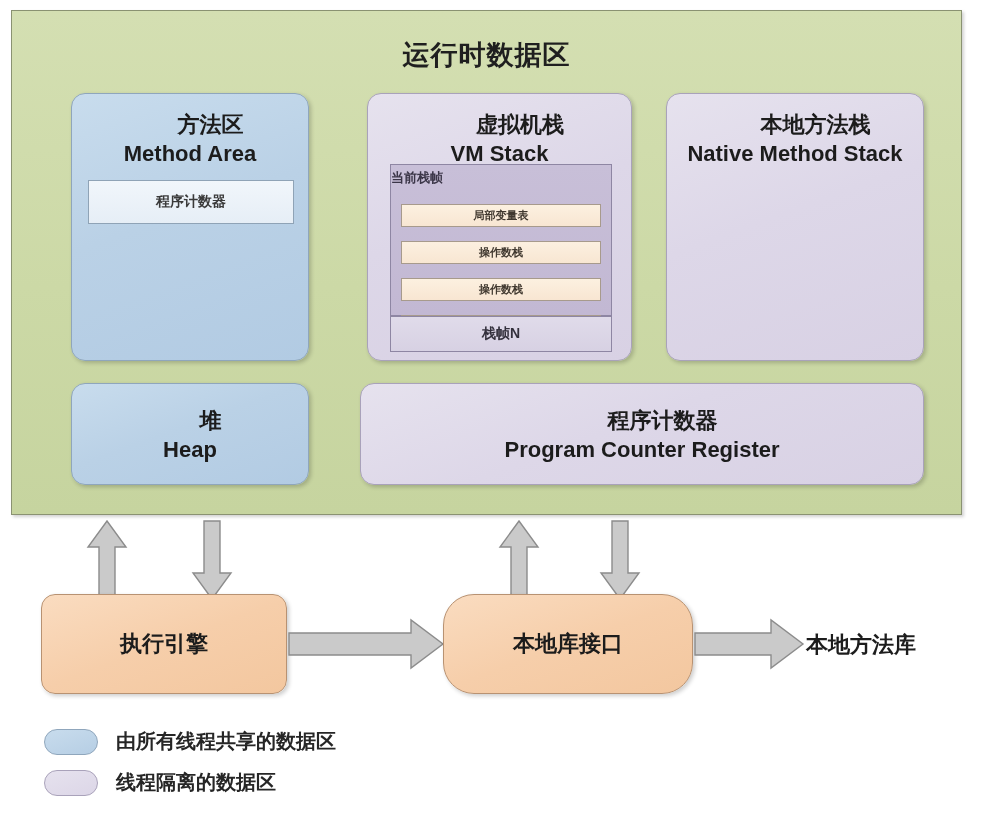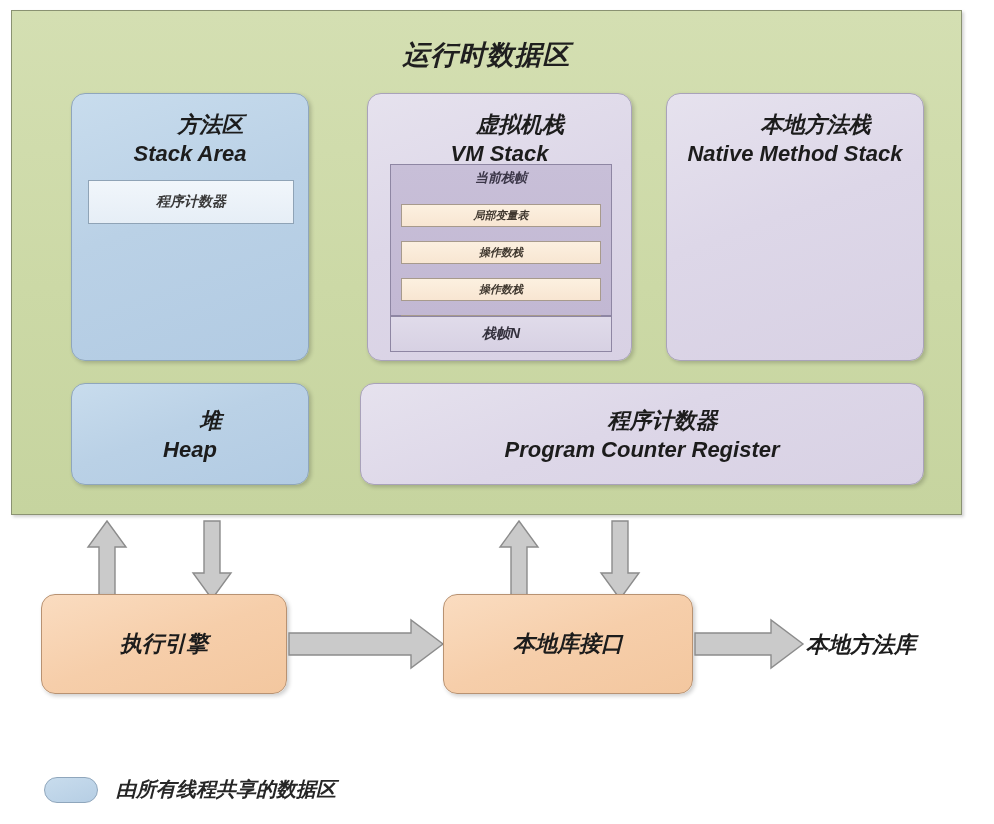--- a/index.html
+++ b/index.html
@@ -10,21 +10,20 @@
   body {
     font-family: "Liberation Sans", "DejaVu Sans", sans-serif;
     color: #2b2b2b;
   }
   #canvas {
     position: relative;
     width: 994px;
     height: 824px;
     background: #ffffff;
     overflow: hidden;
-    font-style: italic;
   }
 
   
   .runtime-area {
     position: absolute;
     left: 11px;
     top: 10px;
     width: 951px;
     height: 505px;
     background: linear-gradient(180deg, #d4dfb2 0%, #ccd9a6 55%, #c6d49f 100%);
@@ -113,21 +112,20 @@
     position: absolute;
     left: 22px;
     top: 70px;
     width: 222px;
     height: 152px;
     background: linear-gradient(180deg, #c8bfd8 0%, #c2b8d3 100%);
     border: 1px solid #8e86a3;
     box-sizing: border-box;
   }
   .frame-label {
-    text-align: center;
     font-size: 13px;
     font-weight: 700;
     color: #3b3648;
     padding-top: 4px;
     padding-bottom: 3px;
   }
   .frame-item {
     margin: 14px 10px 4px 10px;
     height: 23px;
     background: linear-gradient(180deg, #fcf0e0 0%, #f8e6d2 100%);
@@ -210,20 +208,21 @@
     left: 41px;
     top: 594px;
     width: 246px;
     height: 100px;
   }
   #native-interface {
     left: 443px;
     top: 594px;
     width: 250px;
     height: 100px;
+    border-radius: 31px;
   }
   #native-library-label {
     position: absolute;
     left: 806px;
     top: 630px;
     font-size: 22px;
     font-weight: 700;
     color: #1c1c1c;
     white-space: nowrap;
   }
@@ -241,21 +240,20 @@
   #legend {
     position: absolute;
     left: 44px;
     top: 728px;
     width: 420px;
   }
   .legend-row {
     display: flex;
     align-items: center;
     margin-bottom: 14px;
-    margin-top: 48px;
   }
   .legend-swatch {
     width: 54px;
     height: 26px;
     border-radius: 13px;
     box-sizing: border-box;
     flex: none;
   }
   .legend-swatch.shared {
     background: linear-gradient(160deg, #c8dced 0%, #b6cee4 100%);
@@ -277,21 +275,21 @@
 <body>
 
 <div id="canvas">
 
   <div class="runtime-area">
     <div class="runtime-title">运行时数据区</div>
 
     <div class="region shared" id="method-area">
       <div class="region-title">
         <span class="title-cn">方法区</span>
-        <span class="title-en">Stack Area</span>
+        <span class="title-en">Method Area</span>
       </div>
       <div id="constant-pool">程序计数器</div>
     </div>
 
     <div class="region isolated" id="vm-stack">
       <div class="region-title">
         <span class="title-cn">虚拟机栈</span>
         <span class="title-en">VM Stack</span>
       </div>
       <div id="current-frame">
@@ -363,15 +361,19 @@
     </svg>
   </div>
 
   <div id="native-library-label">本地方法库</div>
 
   <div id="legend">
     <div class="legend-row">
       <div class="legend-swatch shared"></div>
       <div class="legend-text">由所有线程共享的数据区</div>
     </div>
+    <div class="legend-row">
+      <div class="legend-swatch isolated"></div>
+      <div class="legend-text">线程隔离的数据区</div>
+    </div>
   </div>
 
 </div>
 
 </body></html>

